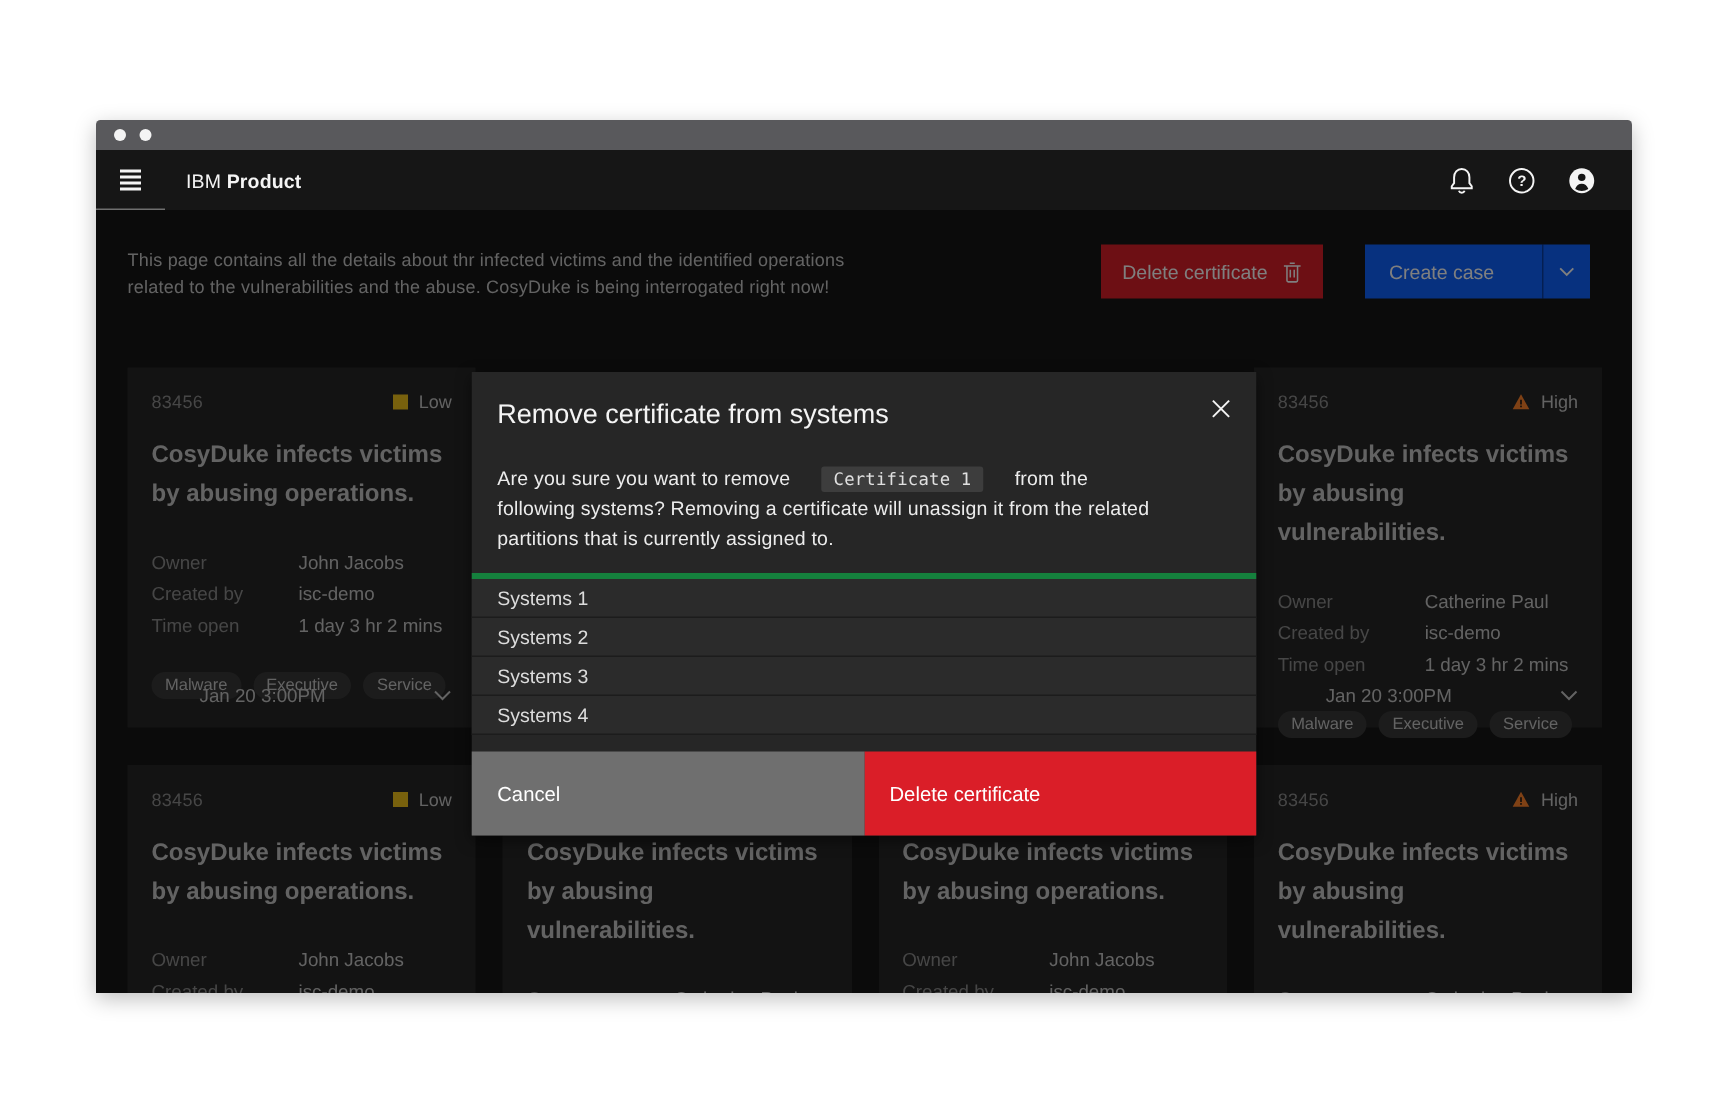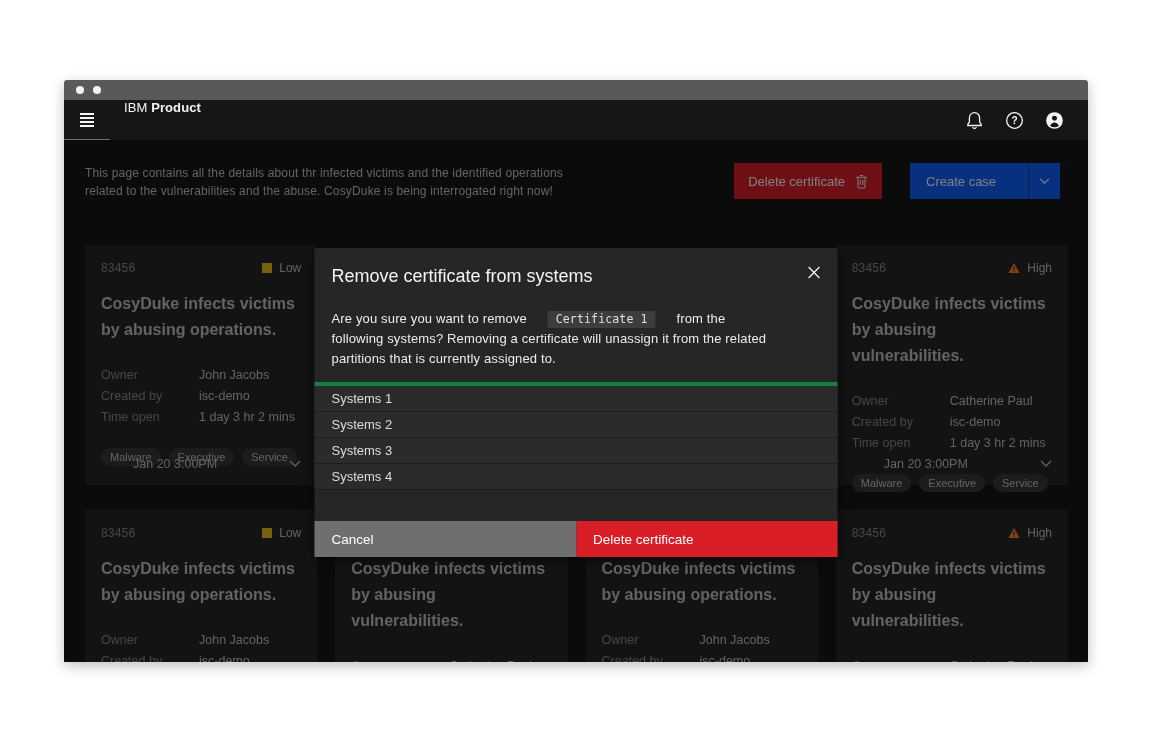--- a/index.html
+++ b/index.html
@@ -4,21 +4,21 @@
 <style>
   * { margin:0; padding:0; box-sizing:border-box; }
   html,body { width:1152px; height:744px; background:#ffffff; font-family:"Liberation Sans", sans-serif; }
   .window { position:absolute; left:64px; top:80px; width:1024px; height:582px;
             box-shadow:0 4px 14px rgba(0,0,0,.25); border-radius:3px 3px 0 0; overflow:hidden; }
   .chrome { height:20px; background:#59595c; display:flex; align-items:center; padding-left:12px; gap:9px; }
   .chrome-dot { width:8px; height:8px; border-radius:50%; background:#f4f4f4; }
   .app { position:relative; height:562px; background:#161616; overflow:hidden; }
 
   
-  .app-header { position:relative; z-index:20; height:40px; background:#161616; display:flex; }
+  .app-header { position:relative; z-index:20; height:40px; background:#161616; display:flex; align-items:center; }
   .hamburger-btn { width:46px; height:40px; display:flex; flex-direction:column; justify-content:center;
                    align-items:center; gap:2px; background:none; border:none; cursor:pointer;
                    border-bottom:1px solid #6f6f6f; }
   .hamburger-btn i { display:block; width:14px; height:2px; background:#f4f4f4; }
   .brand { margin-left:14px; font-size:13px; color:#f4f4f4; letter-spacing:.1px; }
   .brand b { font-weight:700; }
   .header-actions { margin-left:auto; display:flex; align-items:center; padding-right:14px; }
   .icon-btn { width:40px; height:40px; display:flex; align-items:center; justify-content:center;
               background:none; border:none; cursor:pointer; }
 
@@ -68,21 +68,21 @@
   .modal-title { padding:18px 48px 0 17px; font-size:18px; color:#f4f4f4; font-weight:400; }
   .modal-close { position:absolute; top:5px; right:5px; width:38px; height:38px; background:none; border:none;
                  display:flex; align-items:center; justify-content:center; cursor:pointer; }
   .modal-body { margin:22px 17px 0; max-width:438px; font-size:13px; line-height:20px; color:#ececec;
                 letter-spacing:.15px; }
   .code-chip { display:inline-block; background:#3d3d3d; color:#e0e0e0; font-family:"DejaVu Sans Mono", monospace;
                font-size:11.5px; line-height:17px; padding:0 8px; margin:0 17px; border-radius:2px; }
   .systems-list { margin-top:13px; border-top:4px solid #15803d; }
   .list-row { height:26px; display:flex; align-items:center; padding:0 17px; background:#2b2b2b;
               border-bottom:1px solid #1c1c1c; font-size:13px; color:#dcdcdc; cursor:pointer; }
-  .modal-footer { position:absolute; left:0; right:0; bottom:0; height:36px; display:flex; }
+  .modal-footer { position:absolute; left:0; right:0; bottom:0; height:56px; display:flex; }
   .modal-footer button { flex:1; border:none; text-align:left; padding:0 17px; font-size:13.5px; color:#ffffff;
                          cursor:pointer; font-family:"Liberation Sans", sans-serif; }
   .btn-cancel { background:var(--cancel); }
   .btn-confirm { background:var(--danger); }
 </style>
 </head>
 <body>
 
 <div class="window">
   <div class="chrome">

